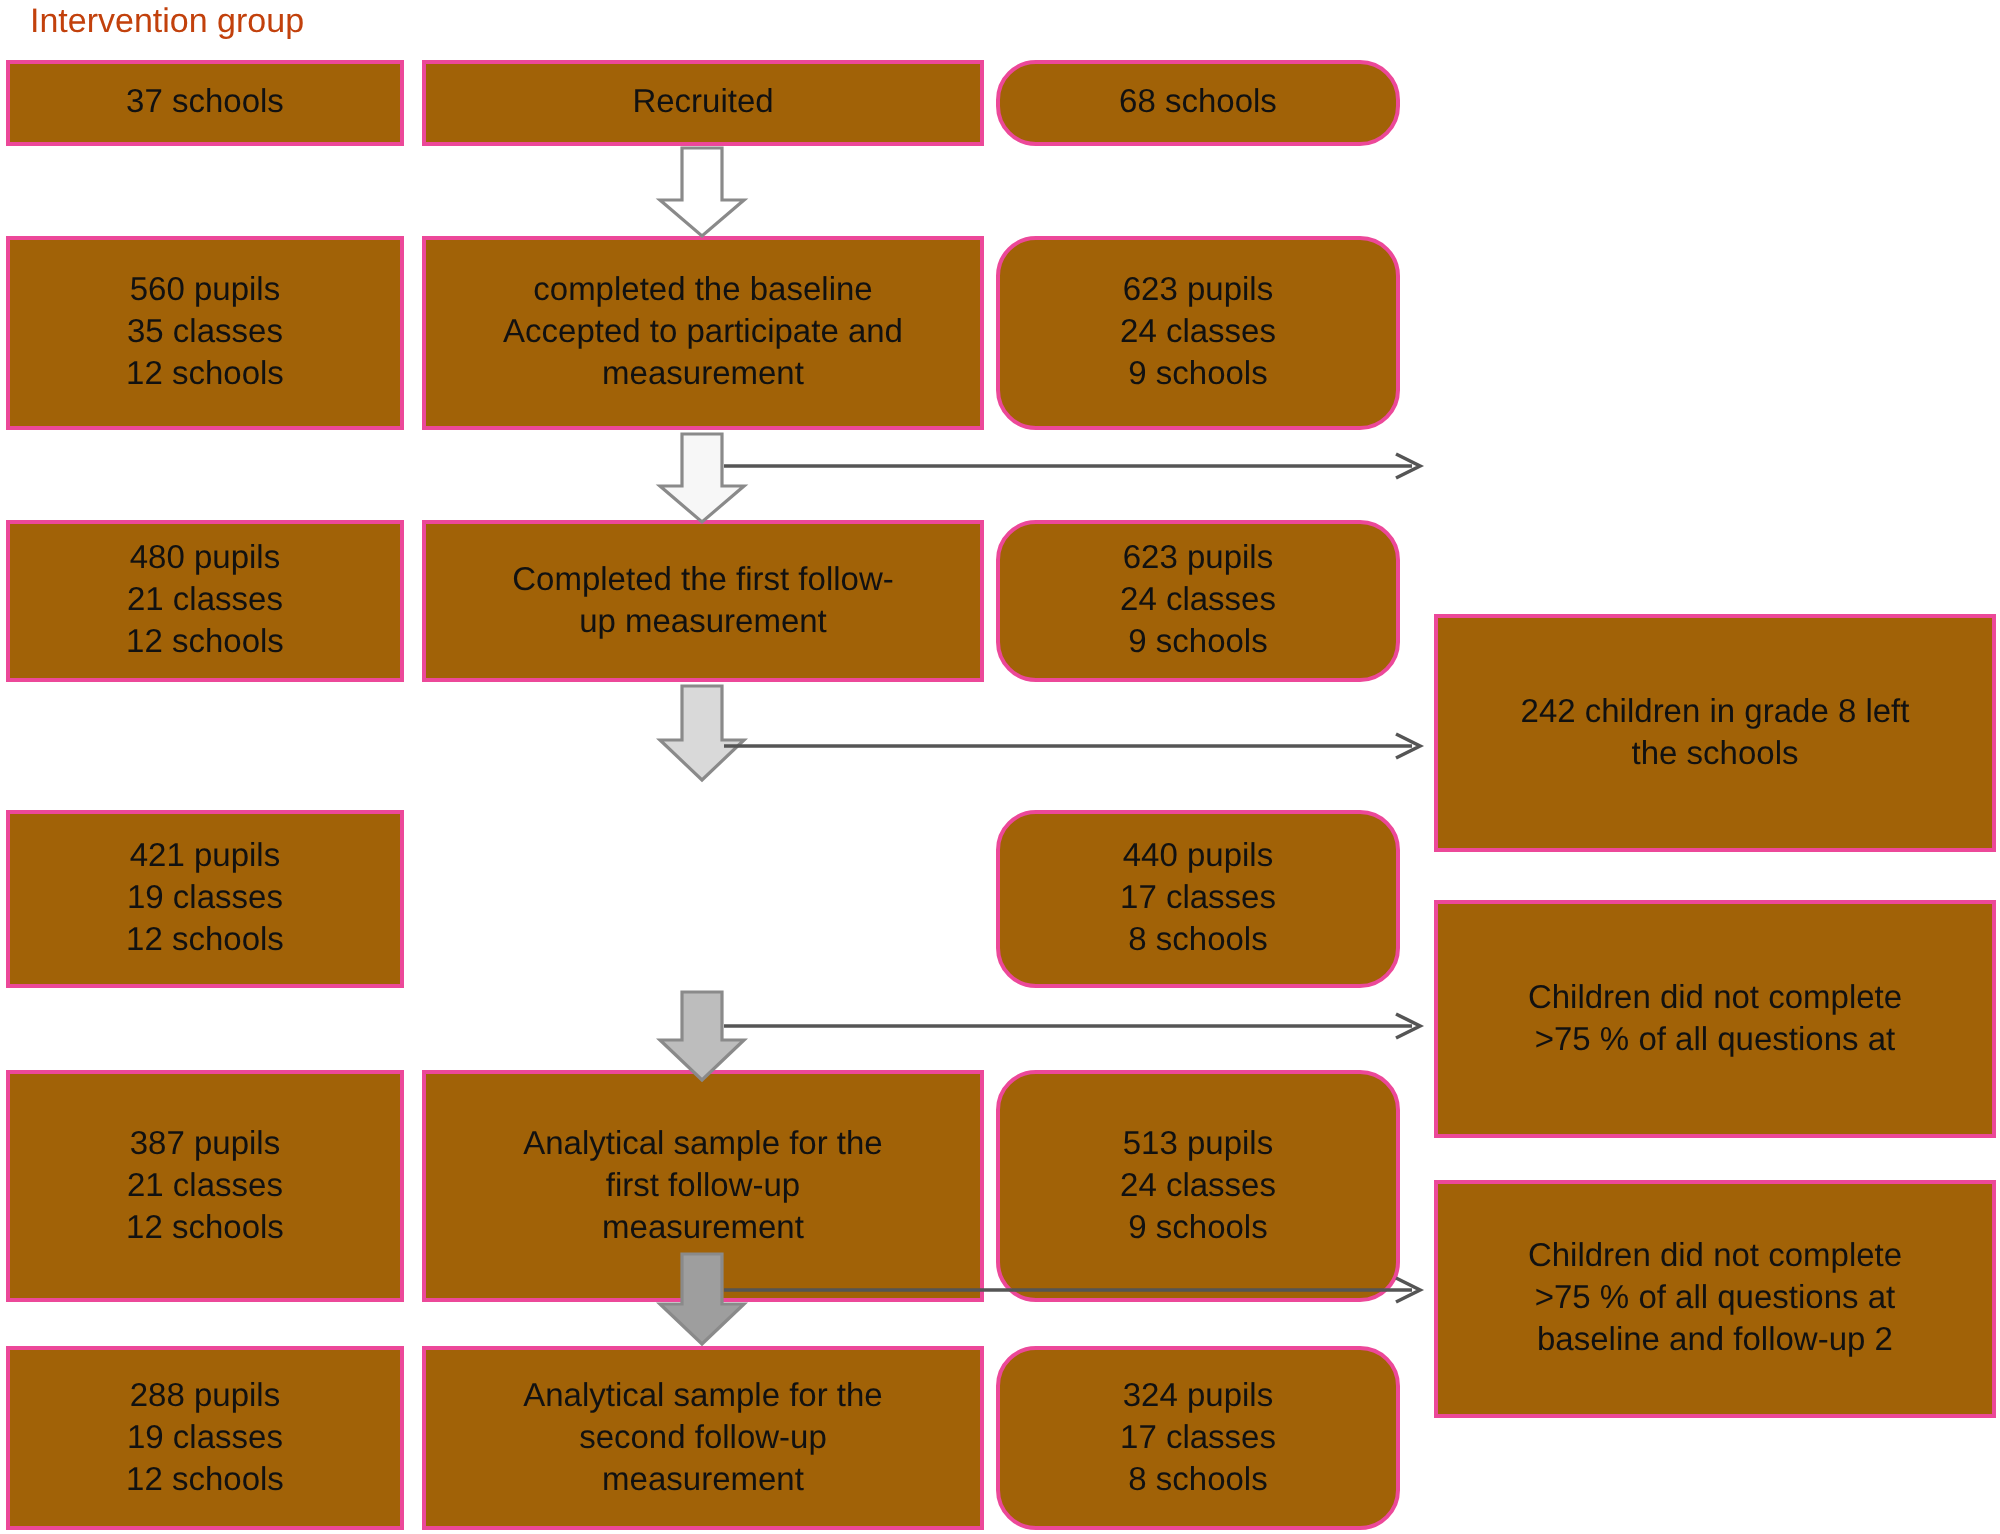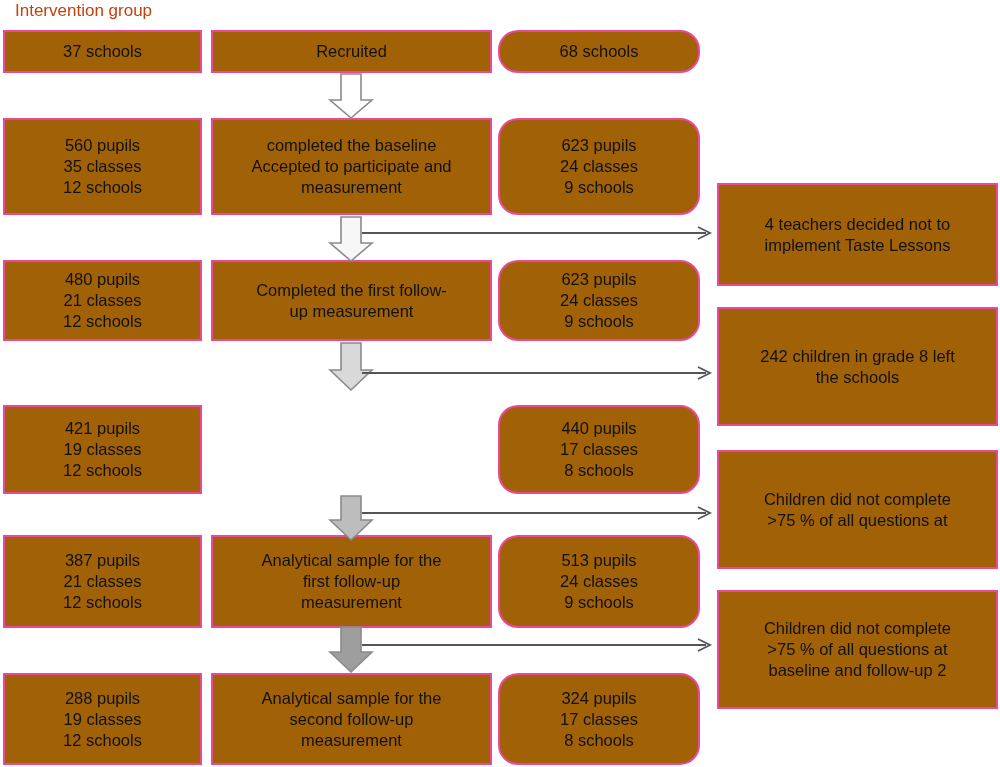--- a/index.html
+++ b/index.html
@@ -35,21 +35,21 @@
   .col-left  {left:3px;  width:199px;}
   .col-mid   {left:211px;width:281px;}
   .col-right {left:498px;width:202px;border-radius:20px;}
   .col-note  {left:717px;width:281px;}
 
   
   .r1{top:30px;height:43px;}
   .r2{top:118px;height:97px;}
   .r3{top:260px;height:81px;}
   .r4{top:405px;height:89px;}
-  .r5{top:535px;height:93px;justify-content:center;}
+  .r5{top:535px;height:116px;justify-content:center;}
   .r6{top:673px;height:92px;}
 
   .n1{top:183px;height:103px;}
   .n2{top:307px;height:119px;}
   .n3{top:450px;height:119px;}
   .n4{top:590px;height:119px;}
 
   svg.arrows{position:absolute;left:0;top:0;width:1000px;height:767px;pointer-events:none;}
 </style>
 </head>
@@ -171,26 +171,20 @@
       </span>
   </div>
   <div class="node col-right r6">
     <span class="lines">
         <span>324 pupils</span>
         <span>17 classes</span>
         <span>8 schools</span>
       </span>
   </div>
 
-  <div class="node col-note n1">
-    <span class="lines">
-        <span>4 teachers decided not to</span>
-        <span>implement Taste Lessons</span>
-      </span>
-  </div>
   <div class="node col-note n2">
     <span class="lines">
         <span>242 children in grade 8 left</span>
         <span>the schools</span>
       </span>
   </div>
   <div class="node col-note n3">
     <span class="lines">
         <span>Children did not complete</span>
         <span>&gt;75 % of all questions at</span>

